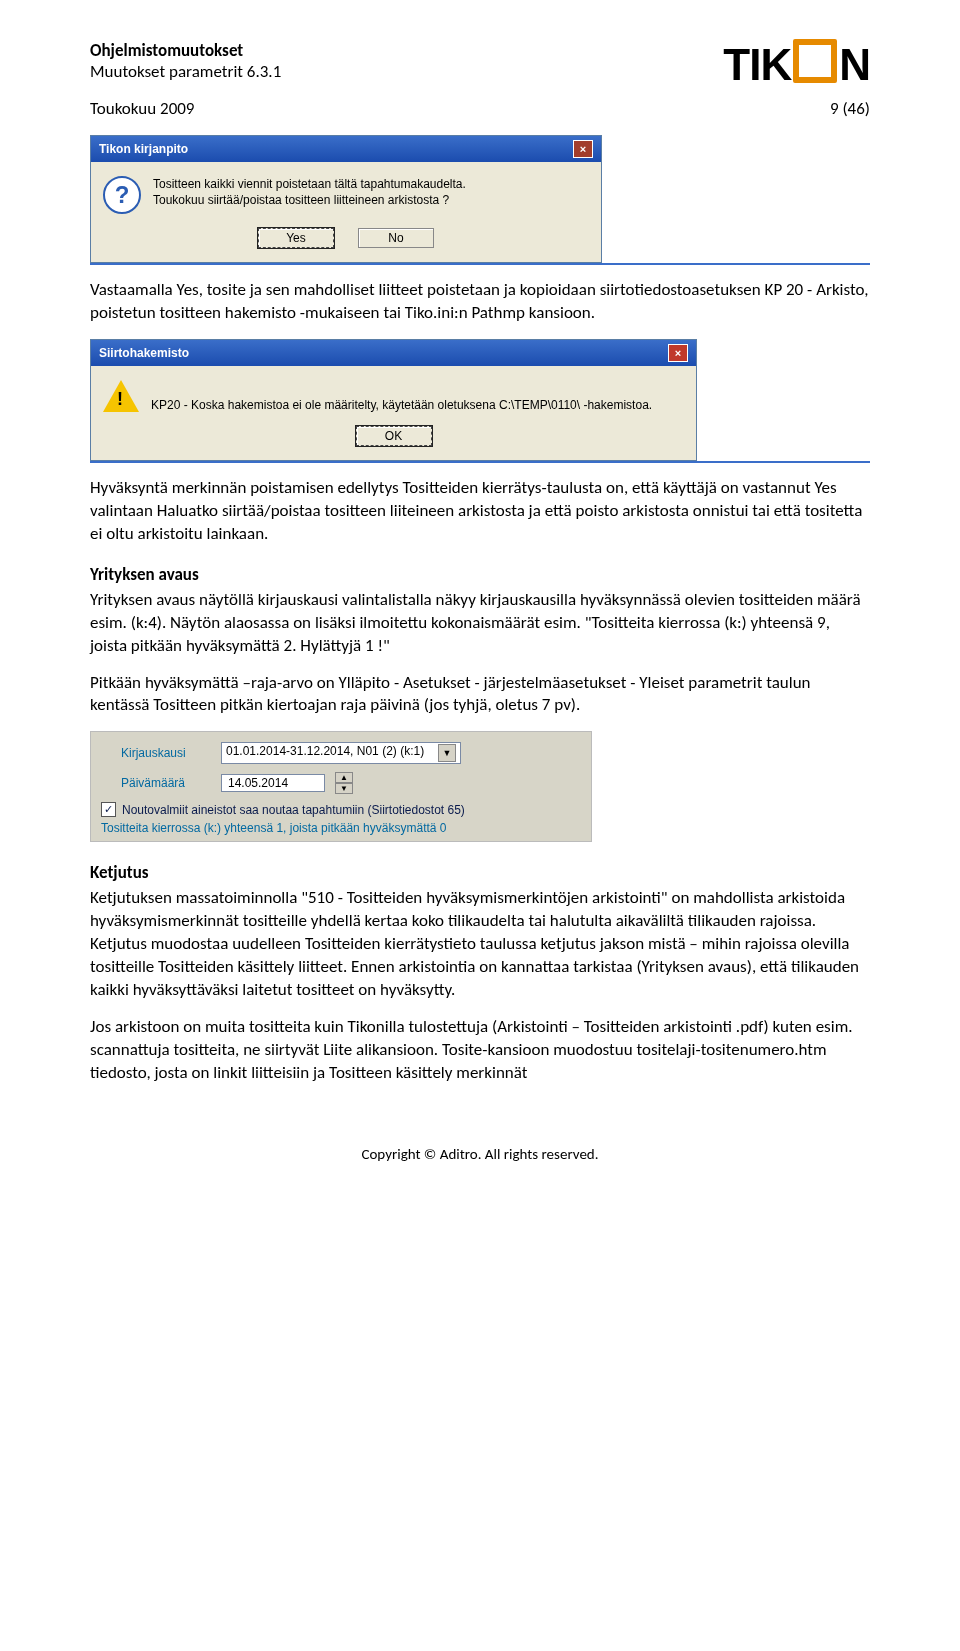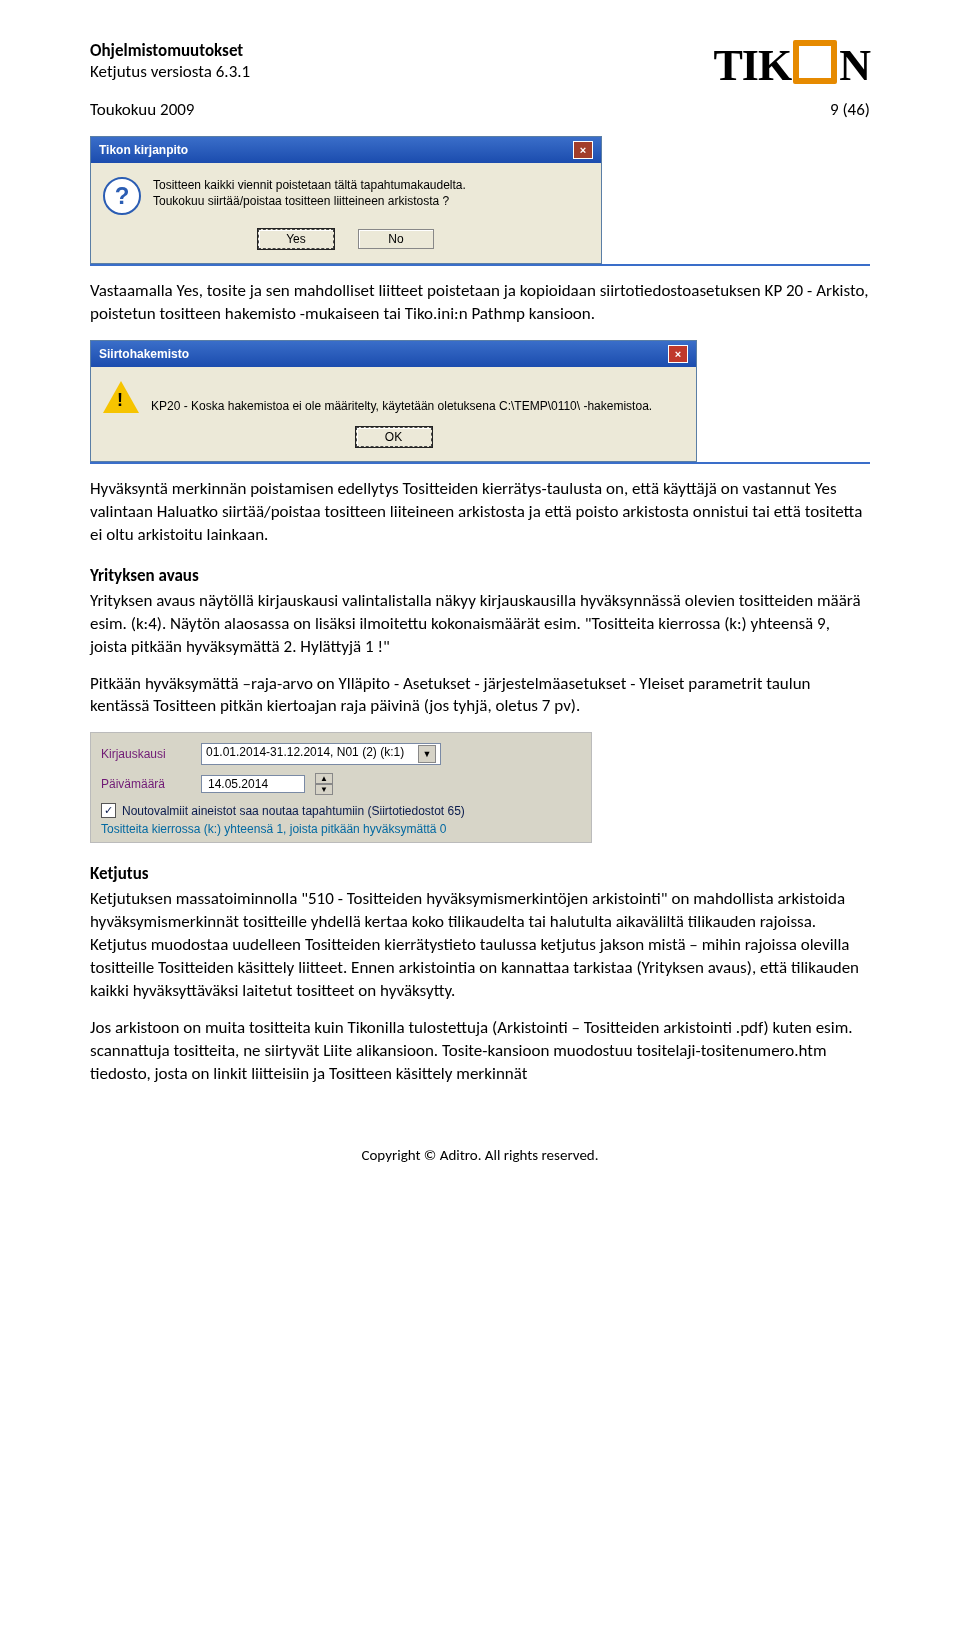--- a/index.html
+++ b/index.html
@@ -23,21 +23,21 @@
     font-weight: bold;
     font-size: 17px;
     line-height: 1.25;
   }
   .header-left .sub {
     font-weight: normal;
   }
   .logo {
     display: flex;
     align-items: flex-end;
-    font-family: Liberation Serif, serif;
+    font-family: Liberation Sans, sans-serif;
   }
   .logo-text {
     font-size: 44px;
     font-weight: 900;
     letter-spacing: -1px;
     color: #000;
     display: flex;
     align-items: center;
   }
   .logo-o {
@@ -166,21 +166,21 @@
   .form-area {
     background: #d7d5c8;
     border: 1px solid #bbb;
     width: 480px;
     padding: 10px 10px 6px 10px;
     font-family: Tahoma, sans-serif;
     font-size: 12px;
     margin: 8px 0 20px 0;
   }
   .form-row { display:flex; align-items:center; gap:10px; margin-bottom:8px; }
-  .form-label { width: 90px; color:#701a75; }
+  .form-label { width: 90px; color:#0369a1;margin-left:20px; }
   .combo {
     background:#fff;border:1px solid #7a8aa5;padding:1px 4px; flex:1;
     display:flex;justify-content:space-between;
     max-width:230px;
   }
   .combo .arrow {
     width:16px;height:16px;background:#d6d3c7;border:1px solid #888;
     display:flex;align-items:center;justify-content:center;font-size:9px;
   }
   .dateinput {
@@ -206,21 +206,21 @@
   }
 </style>
 </head>
 <body>
 
 <div class="page">
 
   <div class="header">
     <div class="header-left">
       <div>Ohjelmistomuutokset</div>
-      <div class="sub">Ketjutus versiosta 6.3.1</div>
+      <div class="sub">Muutokset parametrit 6.3.1</div>
     </div>
     <div class="logo">
       <div class="logo-text">
         <span>TIK</span>
         <span class="logo-o"></span>
         <span>N</span>
       </div>
     </div>
   </div>
 

